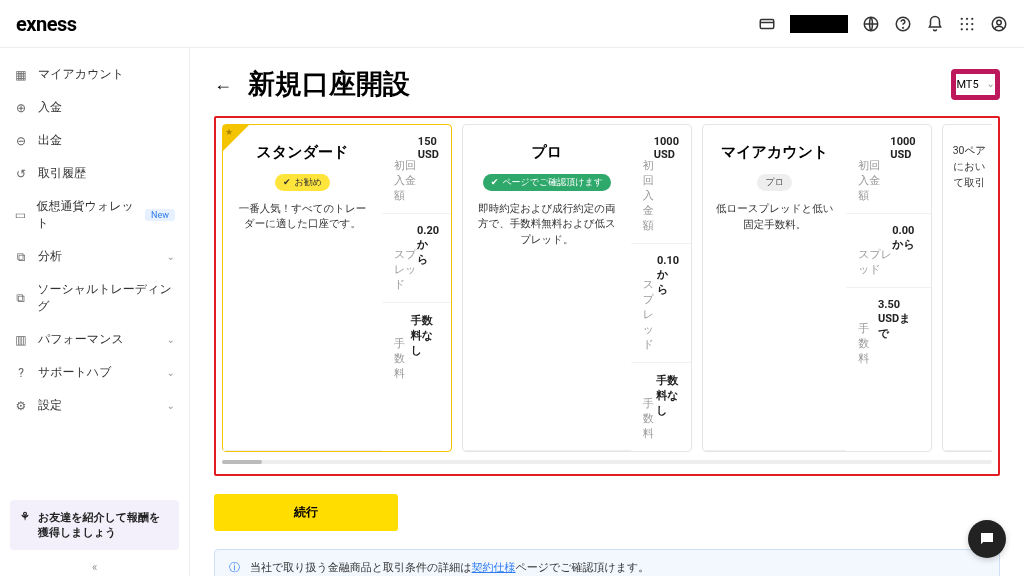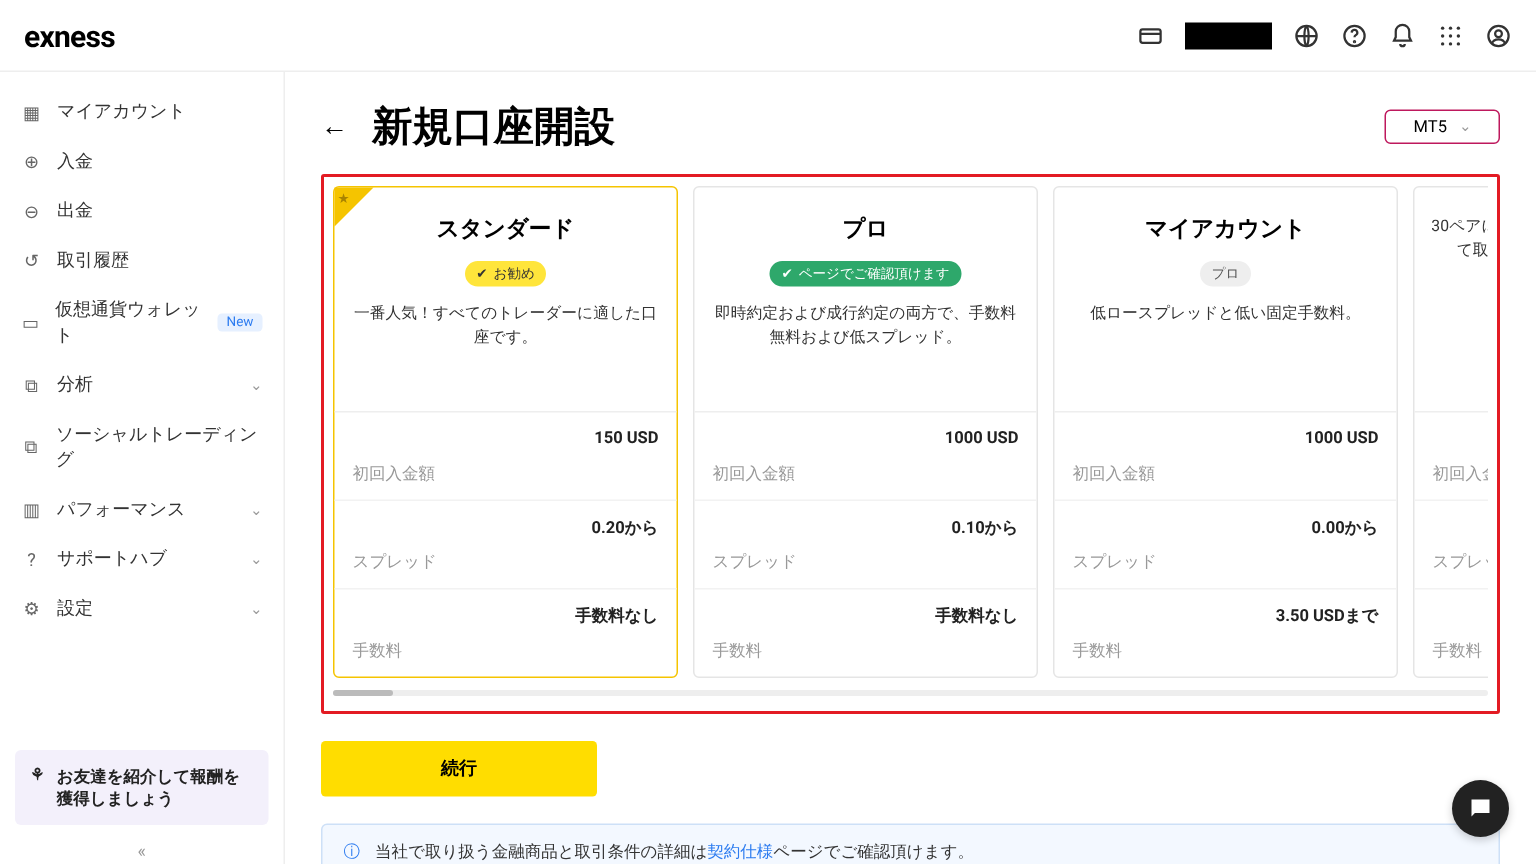--- a/index.html
+++ b/index.html
@@ -17,24 +17,24 @@
   .nav-item .ic { width: 14px; height: 14px; color:#666; display:flex; align-items:center; justify-content:center;}
   .badge-new { background:#e6f0ff; color:#2d7cf0; font-size:9px; padding:1px 6px; border-radius:3px; }
   .chev { color:#999; font-size:10px; }
   .referral { margin: 0 10px 10px; background:#f3f0fb; padding:10px; border-radius:4px; display:flex; gap:8px; align-items:flex-start; font-size:11px; font-weight:600; color:#222;}
   .collapse { text-align:center; color:#999; font-size:12px; cursor:pointer; }
   .main { flex:1; padding: 18px 24px; overflow:hidden; }
   .page-head { display:flex; align-items:center; justify-content:space-between; margin-bottom:14px; }
   .page-head .left { display:flex; align-items:center; gap:16px; }
   .back-ic { font-size:18px; cursor:pointer; }
   .page-title { font-size:27px; font-weight:700; }
-  .mt5 { border:1px solid #be185d; border-radius:4px; padding:4px 18px; font-size:11px; display:flex; gap:8px; cursor:pointer; }
+  .mt5 { border:5px solid #be185d; border-radius:4px; padding:4px 0; font-size:11px; display:flex; gap:8px; cursor:pointer; }
   .redbox { border:2px solid #e31b23; padding:6px 6px 10px; border-radius:2px; }
   .cards { display:flex; gap:10px; overflow:hidden; }
-  .card { width:230px; min-width:230px; border:1px solid #e5e5e5; border-radius:4px; background:#fff; display:flex; flex-direction:column; position:relative; }
+  .card { width:230px; min-width:230px; border:1px solid #e5e5e5; border-radius:4px; background:#fff; display:flex; flex-direction:row; position:relative; }
   .card.selected { border:1.5px solid #f5c400; }
   .star-corner { position:absolute; top:0; left:0; width:0; height:0; border-top:26px solid #f5c400; border-right:26px solid transparent; }
   .star-corner::after { content:"★"; position:absolute; top:-24px; left:2px; font-size:9px; color:#a98400; }
   .card-top { padding:18px 12px 14px; text-align:center; border-bottom:1px solid #eee; min-height:150px; }
   .card-name { font-size:15px; font-weight:700; margin-bottom:8px; }
   .tag { display:inline-flex; align-items:center; gap:4px; font-size:9px; padding:2px 8px; border-radius:10px; margin-bottom:10px; }
   .tag-yellow { background:#ffe53b; color:#333; }
   .tag-green { background:#2ea86b; color:#fff; }
   .tag-grey { background:#eee; color:#555; }
   .card-desc { font-size:10.5px; color:#333; line-height:1.5; }
@@ -42,21 +42,21 @@
   .card-row { display:flex; justify-content:space-between; padding:10px 12px; border-bottom:1px solid #f2f2f2; font-size:11px; }
   .card-row:last-child { border-bottom:none;}
   .card-row .lbl { color:#999;margin-top:23px; }
   .card-row .val { font-weight:700; color:#222; }
   .card.partial { min-width:90px; width:90px; }
   .scroll-indicator { height:4px; background:#eee; margin-top:8px; border-radius:2px; position:relative; }
   .scroll-indicator::before { content:""; position:absolute; left:0; top:0; height:100%; width:40px; background:#bbb; border-radius:2px;}
   .continue-btn { margin-top:18px; width:184px; background:#ffdd00; border:none; padding:10px; font-size:12px; font-weight:600; cursor:pointer; border-radius:3px; }
   .info-bar { margin-top:18px; border:1px solid #cde0f7; background:#f3f8ff; border-radius:4px; padding:10px 14px; display:flex; align-items:center; gap:10px; font-size:11px; color:#333;}
   .info-ic { color:#2d7cf0; }
-  .info-link { color:#2d7cf0; cursor:pointer;}
+  .info-link { color:#2d7cf0; text-decoration:underline; cursor:pointer;}
   .chat-fab { position:absolute; right:18px; bottom:18px; width:38px; height:38px; border-radius:50%; background:#222; color:#fff; display:flex; align-items:center; justify-content:center; cursor:pointer; box-shadow:0 2px 6px rgba(0,0,0,0.2);}
   svg { width:100%; height:100%; }
 </style>
 </head>
 <body>
 
 <div class="topbar">
   <div class="logo">exness</div>
   <div class="top-icons">
     <span class="ic">

